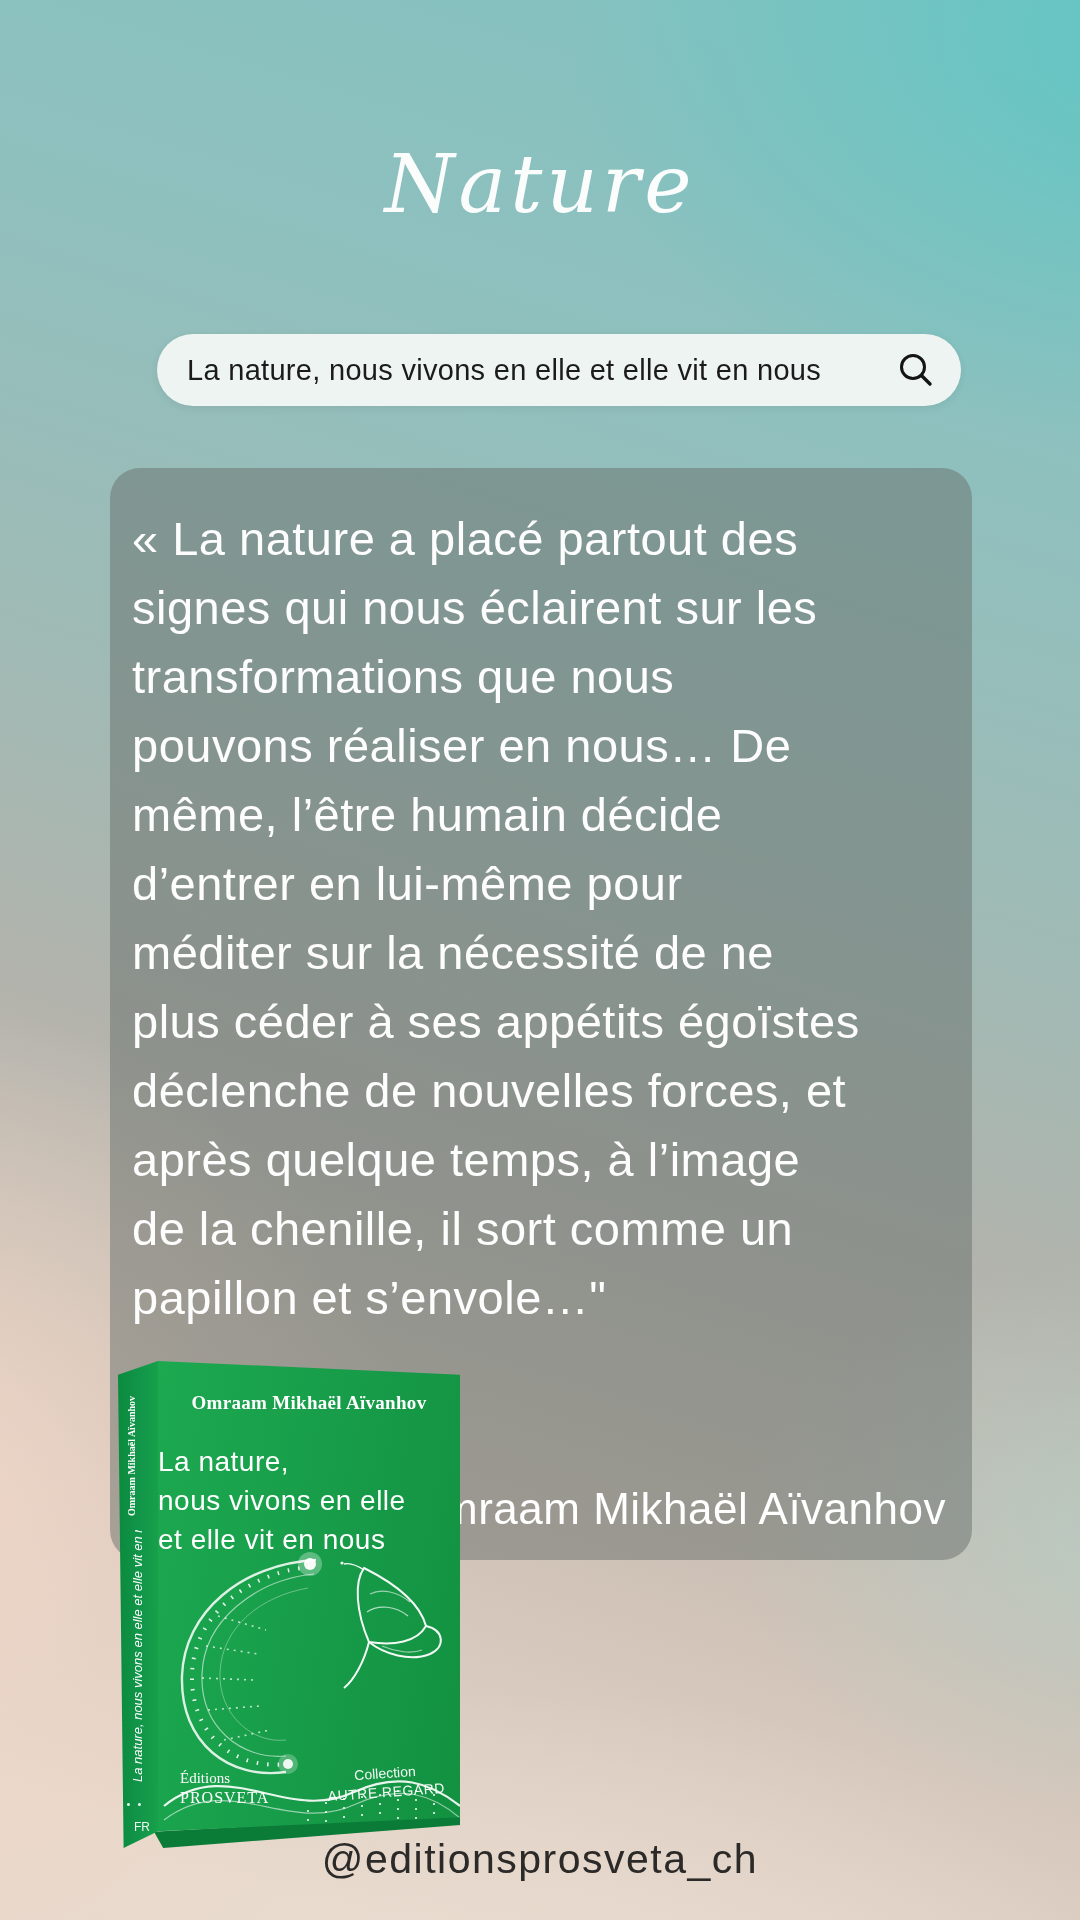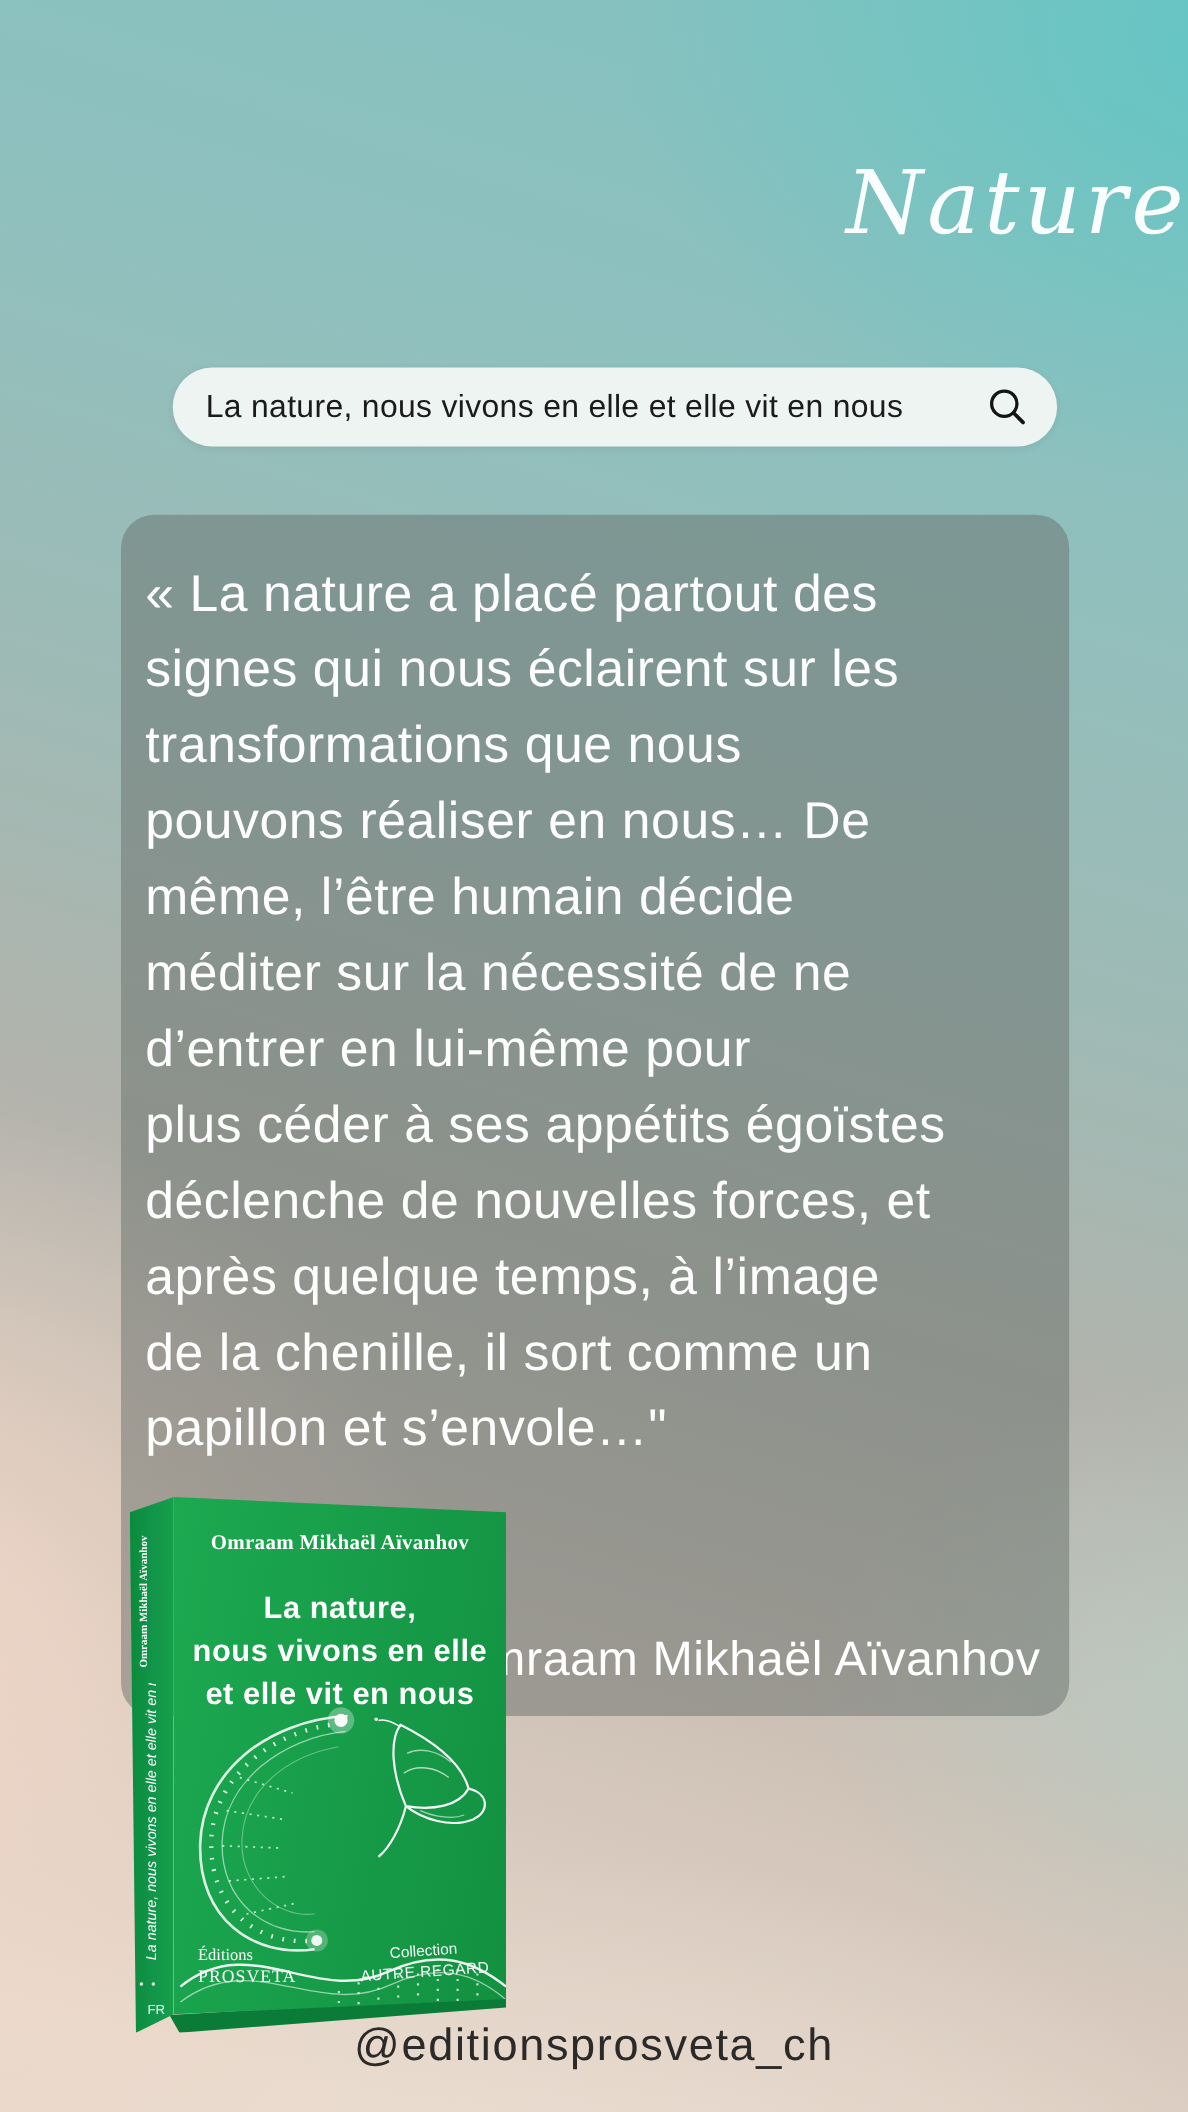--- a/index.html
+++ b/index.html
@@ -10,21 +10,21 @@
       radial-gradient(1000px 700px at 108% 2%,  rgba(96,198,196,0.95) 0%, rgba(96,198,196,0) 60%),
       radial-gradient(900px 900px at -8% 78%,  rgba(240,215,200,0.95) 0%, rgba(240,215,200,0) 55%),
       radial-gradient(1100px 700px at 50% 108%, rgba(233,221,209,0.90) 0%, rgba(233,221,209,0) 55%),
       radial-gradient(700px 520px at 104% 80%, rgba(183,207,198,0.70) 0%, rgba(183,207,198,0) 55%),
       linear-gradient(197deg, #82c2c0 0%, #8fc0be 22%, #9fbab5 42%, #b2b3ac 58%, #cfc2b7 76%, #e9d9cc 95%);
   }
 
   
   .nature-script {
     position:absolute; top:138px; left:0; width:100%;
-    text-align:right; color:#ffffff;
+    text-align:center; color:#ffffff;
     font-family:"DejaVu Serif", serif; font-style:italic; font-weight:400;
     font-size:80px; letter-spacing:4px; opacity:0.97;
   }
 
   
   .search-bar {
     position:absolute; left:157px; top:334px; width:804px; height:72px;
     background:#edf4f2; border-radius:36px; box-sizing:border-box;
     display:flex; align-items:center; justify-content:space-between;
     padding:0 26px 0 30px; box-shadow:0 2px 8px rgba(0,0,0,0.07);
@@ -82,22 +82,22 @@
     background:linear-gradient(100deg,#1ca950 0%, #169947 65%, #129140 100%);
     clip-path:polygon(0 1.4%, 100% 4.2%, 100% 93.8%, 0 96.6%);
   }
   .cover-art { position:absolute; left:0; top:0; width:302px; height:494px; }
   .front-author {
     position:absolute; top:38px; left:0; width:100%; text-align:center;
     color:#ffffff; font-family:"Liberation Serif", serif; font-weight:bold;
     font-size:19px; letter-spacing:0.3px;
   }
   .front-title {
-    position:absolute; top:88px; left:0; width:100%; text-align:center;
-    color:#ffffff; font-size:28px; line-height:39px; font-weight:700; letter-spacing:0.5px;
+    position:absolute; top:88px; left:0; width:100%; 
+    color:#ffffff; font-size:28px; line-height:39px; font-weight:400; letter-spacing:0.5px;
   }
   .front-editions {
     position:absolute; left:22px; bottom:40px; color:#ffffff; line-height:20px;font-family:Liberation Serif, serif;
   }
   .front-editions .l1 { font-size:15px; }
   .front-editions .l2 { font-size:16px; letter-spacing:1px; }
   .front-collection {
     position:absolute; right:16px; bottom:46px; color:#ffffff; text-align:center;
     transform:rotate(-4deg); line-height:19px; opacity:0.95;
   }
@@ -124,22 +124,22 @@
       <line x1="24.5" y1="24.5" x2="33" y2="33" stroke="#141414" stroke-width="3.4" stroke-linecap="round"></line>
     </svg>
   </div>
 
   <div class="quote-card">
     <div class="quote-line">« La nature a placé partout des</div>
     <div class="quote-line">signes qui nous éclairent sur les</div>
     <div class="quote-line">transformations que nous</div>
     <div class="quote-line">pouvons réaliser en nous… De</div>
     <div class="quote-line">même, l’être humain décide</div>
+    <div class="quote-line">d’entrer en lui-même pour</div>
     <div class="quote-line">méditer sur la nécessité de ne</div>
-    <div class="quote-line">d’entrer en lui-même pour</div>
     <div class="quote-line">plus céder à ses appétits égoïstes</div>
     <div class="quote-line">déclenche de nouvelles forces, et</div>
     <div class="quote-line">après quelque temps, à l’image</div>
     <div class="quote-line">de la chenille, il sort comme un</div>
     <div class="quote-line">papillon et s’envole…"</div>
     <div class="quote-author">Omraam Mikhaël Aïvanhov</div>
   </div>
 
   <div class="book">
     <div class="book-bottom-edge"></div>

